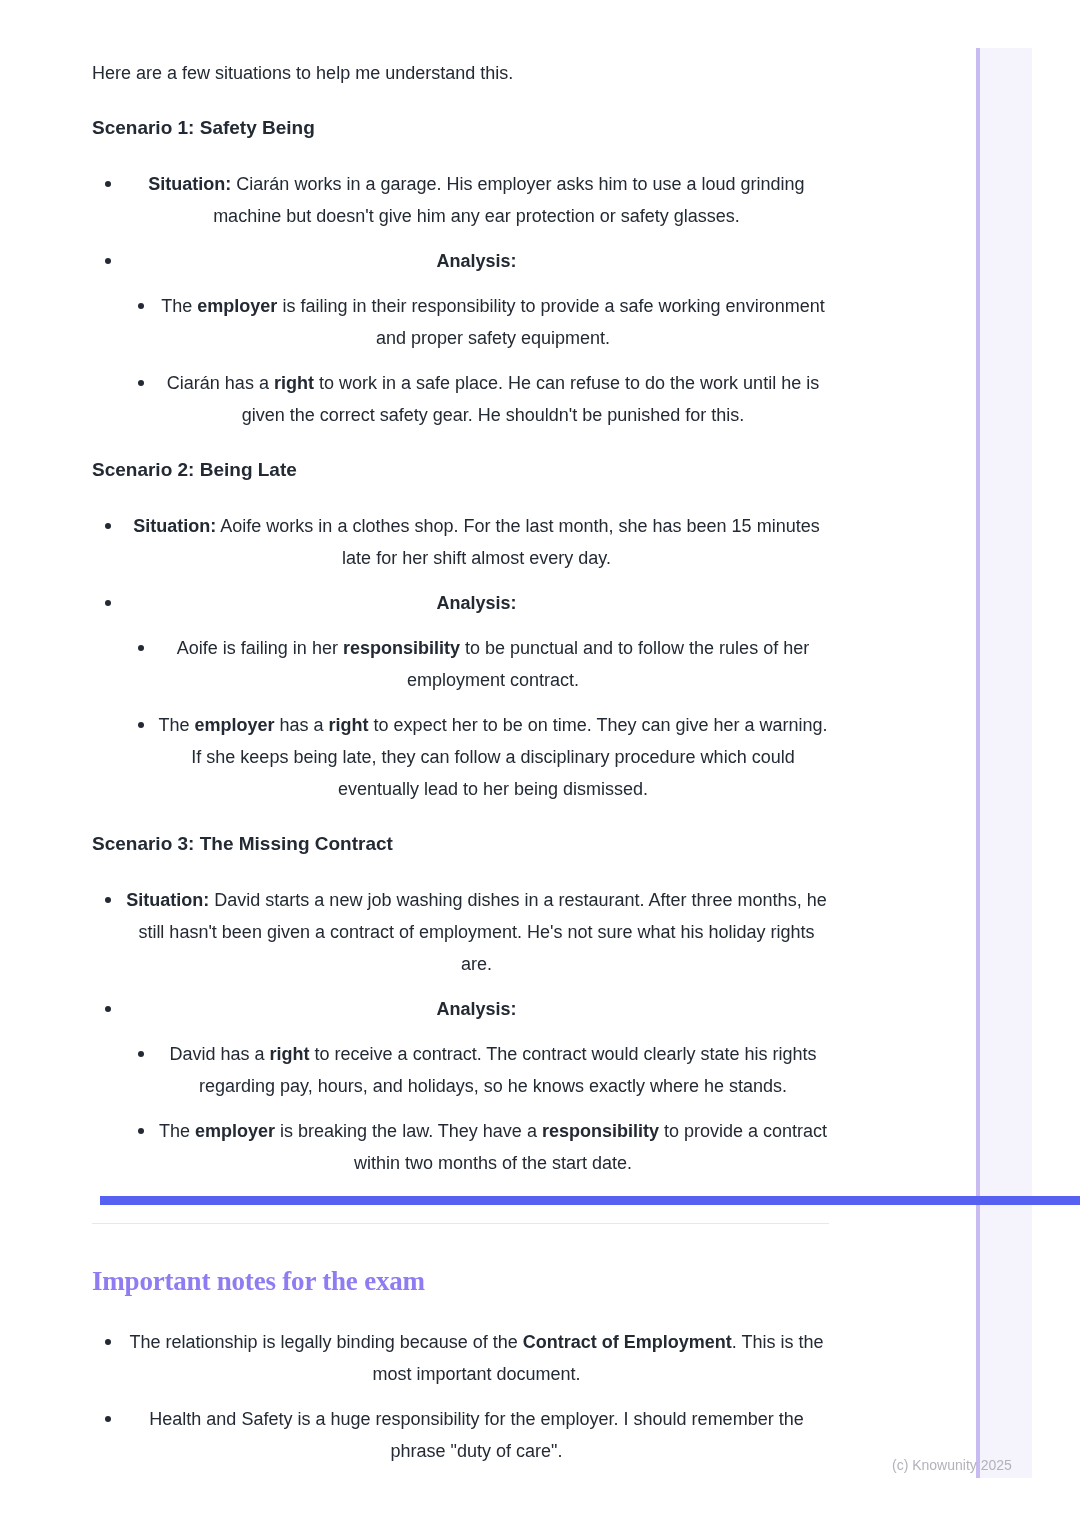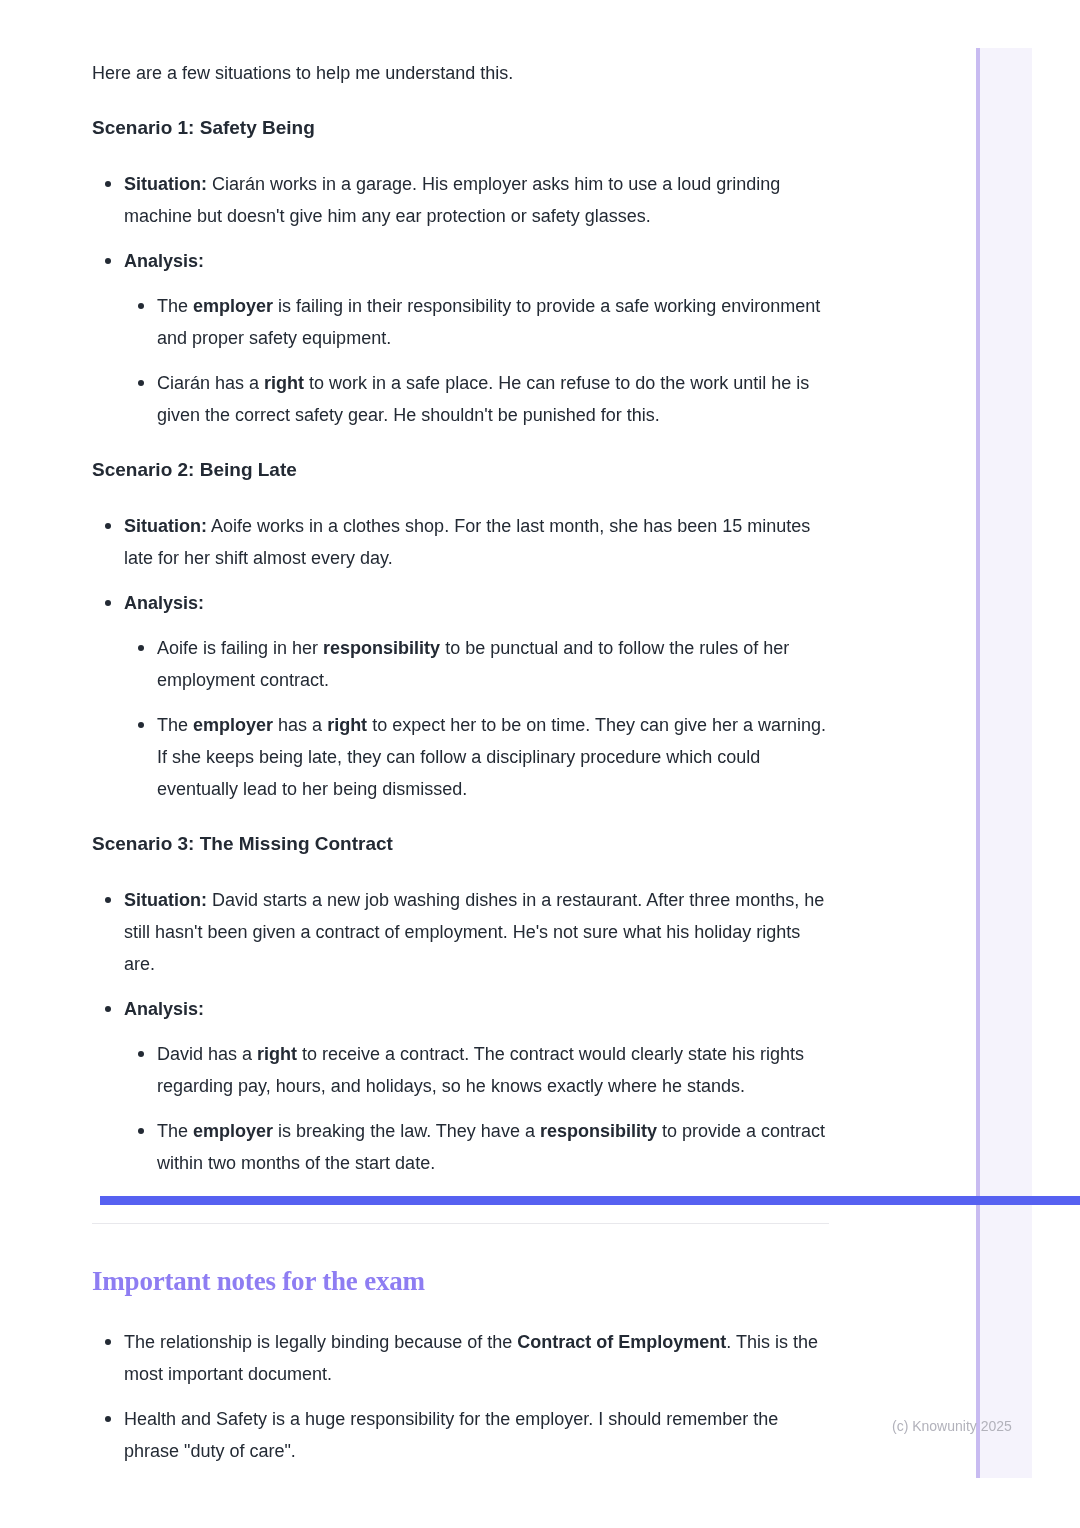--- a/index.html
+++ b/index.html
@@ -29,39 +29,39 @@
   .doc h3{
     font-size:19px;line-height:26px;font-weight:700;
     color:var(--text);margin:26px 0 27px;
   }
   .doc h2{
     font-size:27px;line-height:34px;font-weight:700;
     color:var(--accent);margin:40px 0 28px;
     letter-spacing:-0.2px;
     font-family:Liberation Serif, serif;
   }
-  .li{position:relative;margin-bottom:13px;}
+  .li{position:relative;margin-bottom:13px;text-align:center;}
   .li .dot{
     position:absolute;top:13px;width:6px;height:6px;
     border-radius:50%;background:var(--text);
   }
   .lvl1{padding-left:32px;}
   .lvl1 .dot{left:13px;}
   .lvl2{padding-left:65px;}
   .lvl2 .dot{left:46px;}
   .b{font-weight:700;}
   .divider{border-top:1px solid var(--divider);margin:44px 0 0;height:0;}
   .side-panel{
     position:absolute;left:976px;top:48px;
     width:52px;height:1430px;
     background:var(--panel-fill);
     border-left:4px solid var(--panel-border);
   }
   .watermark{
-    position:absolute;left:892px;top:1417px;
+    position:absolute;left:892px;top:1456px;
     font-size:14px;line-height:18px;color:var(--watermark);
     white-space:nowrap;z-index:2;
   }
   .bottom-bar{
     position:absolute;left:100px;right:0;bottom:0;height:9px;
     background:var(--bottom-bar);z-index:3;
   }
 </style>
 </head>
 <body>

